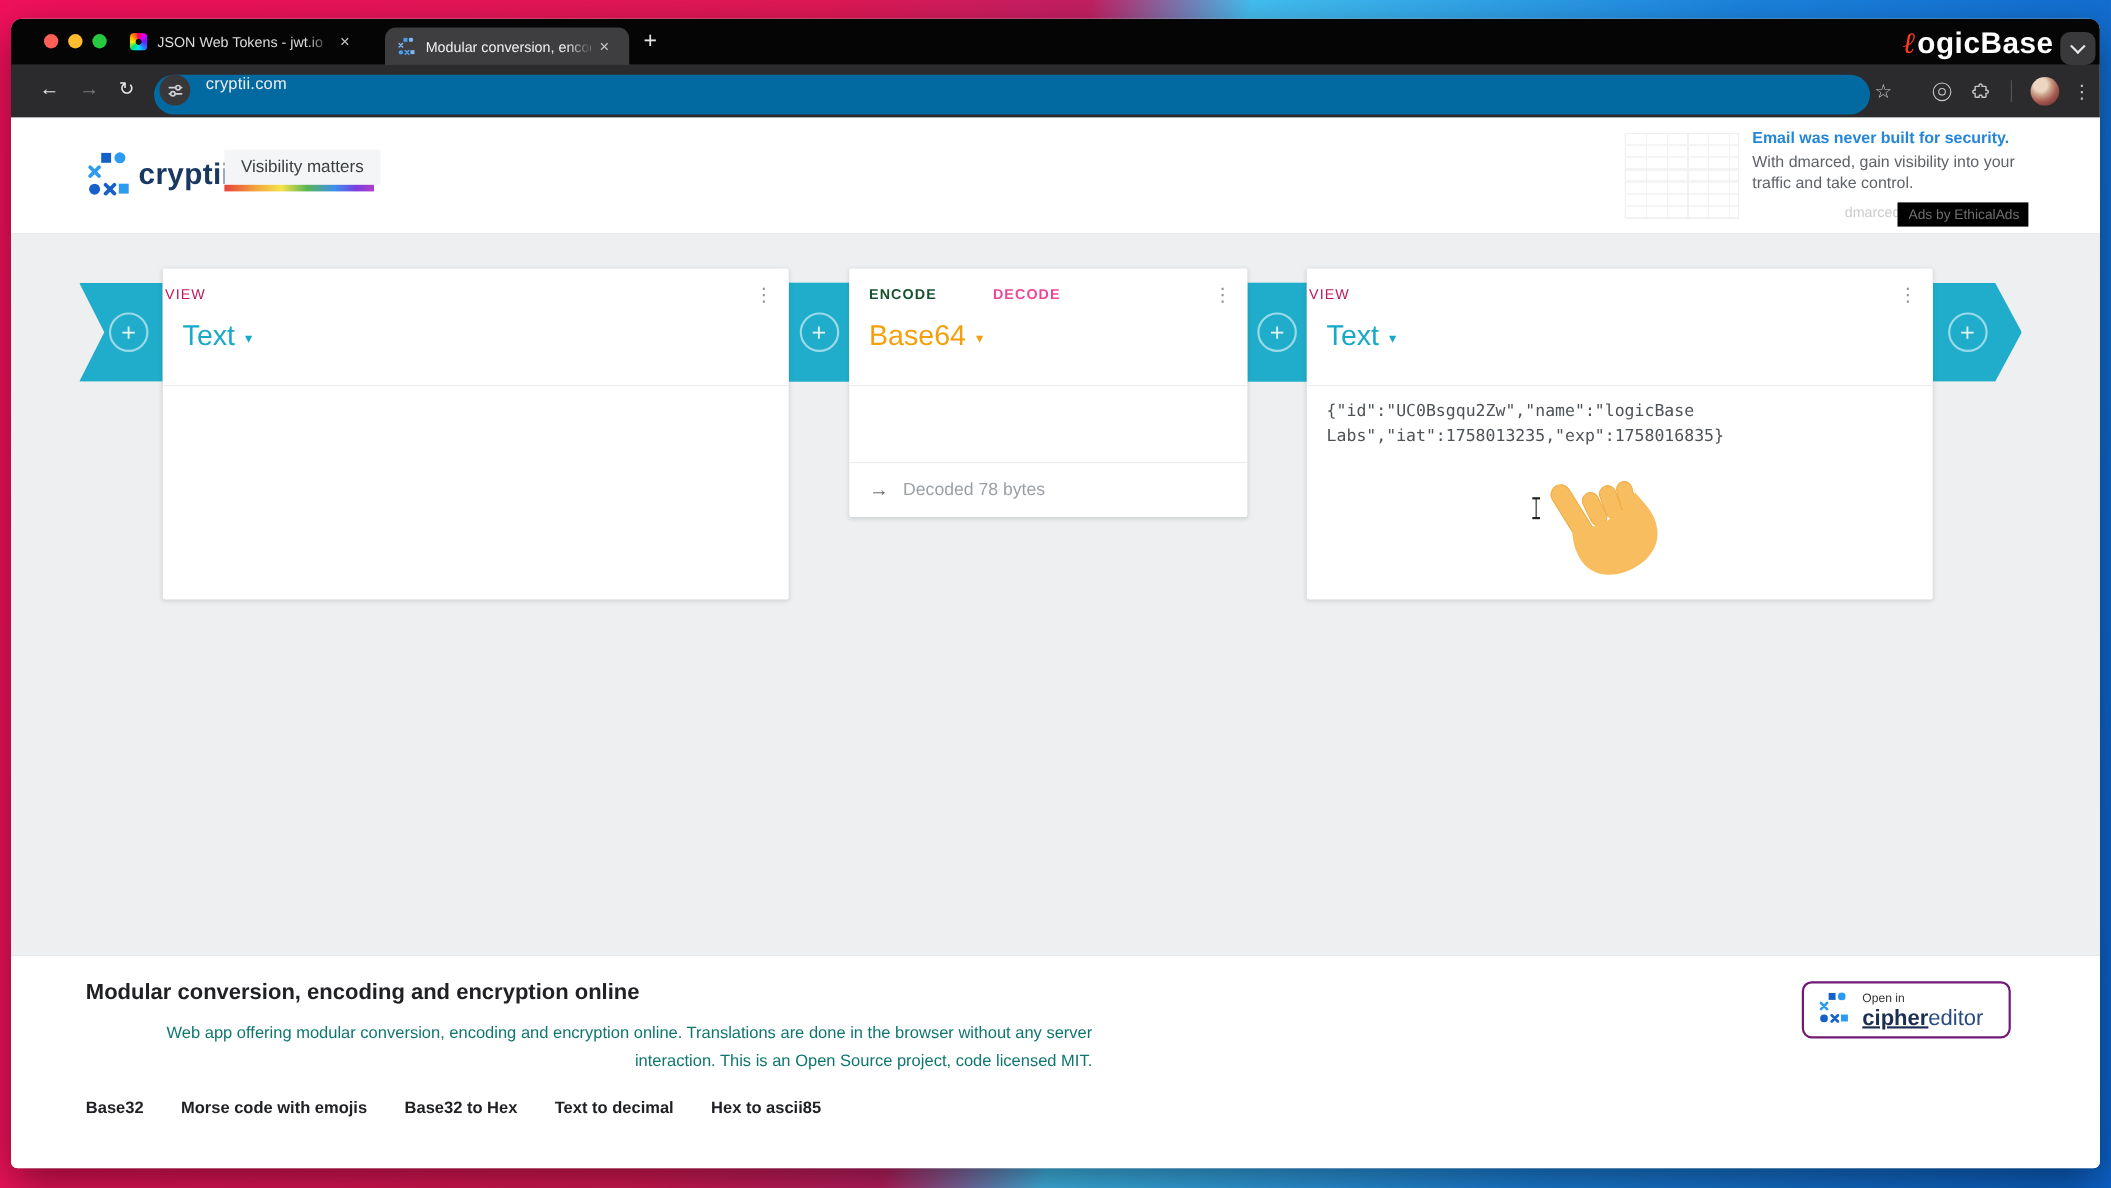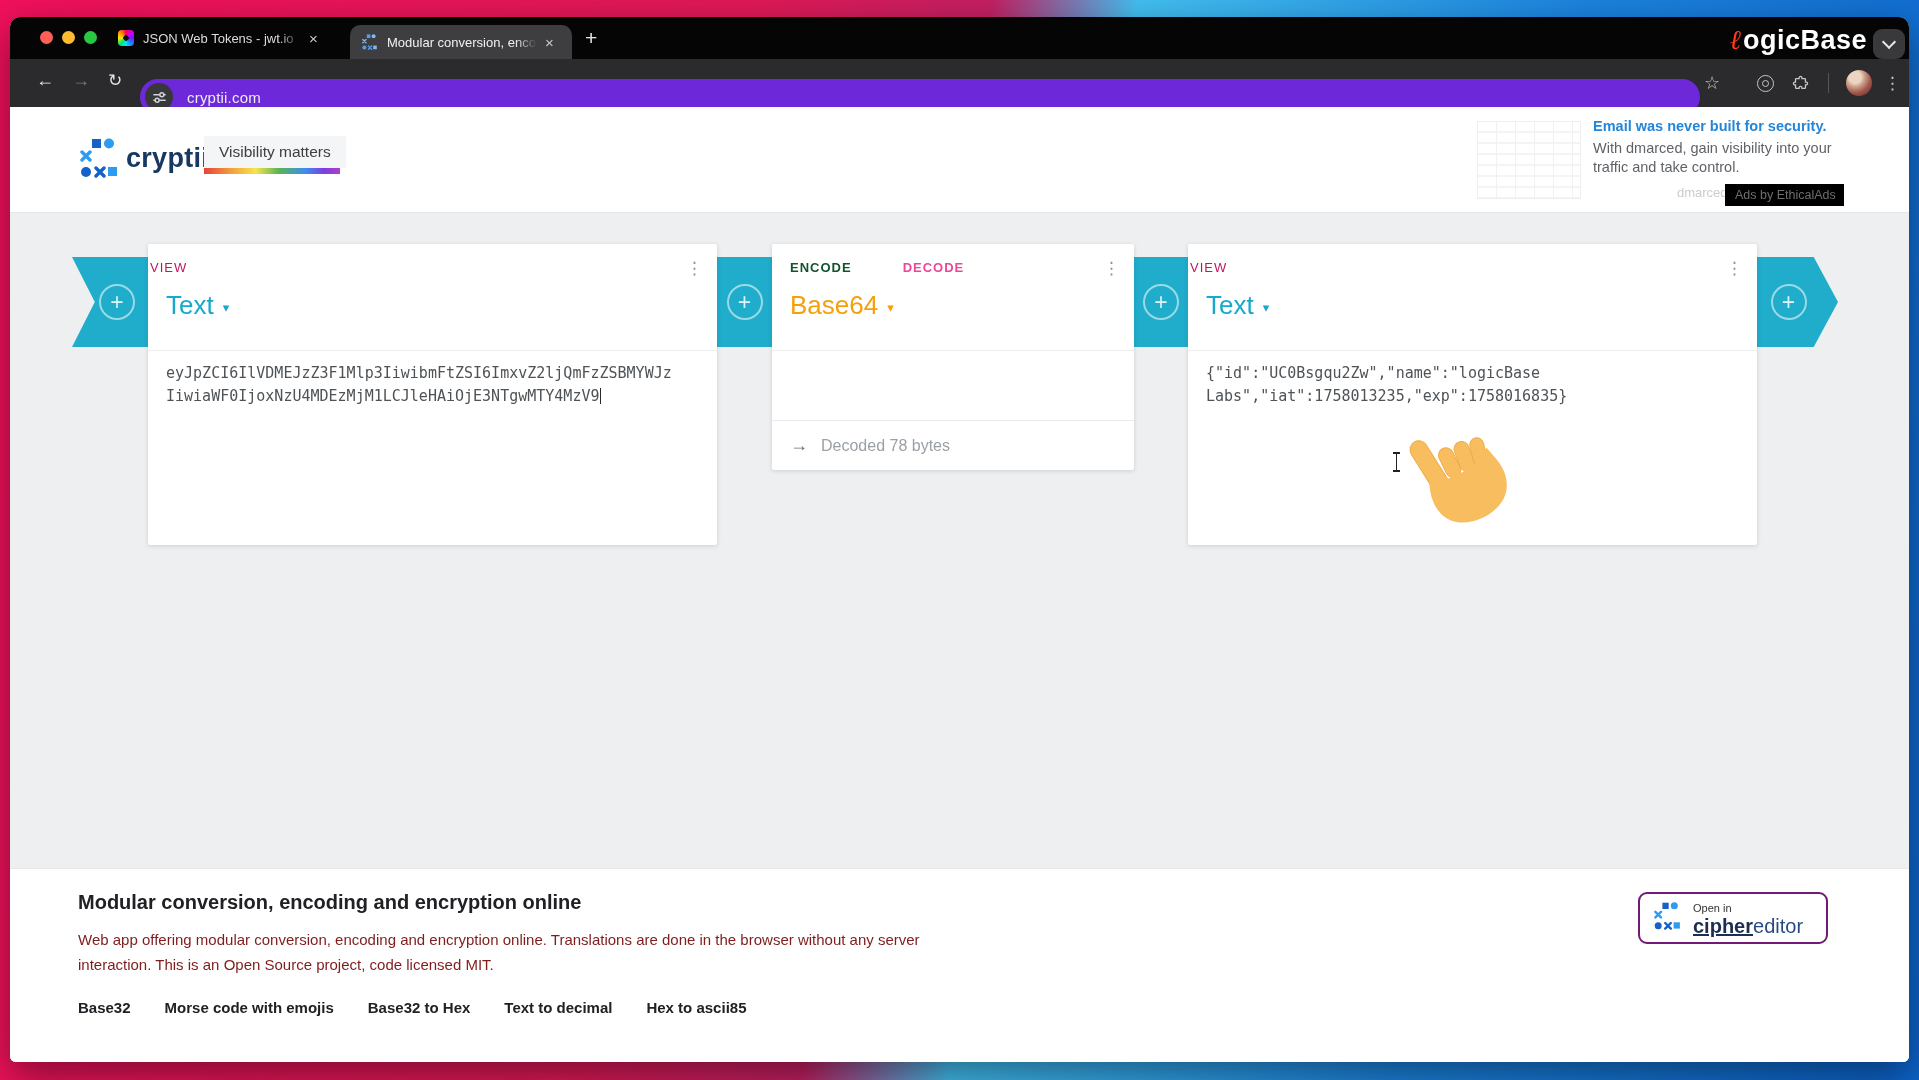--- a/index.html
+++ b/index.html
@@ -28,21 +28,21 @@
   .tab-close{margin-left:8px;font-size:15px;color:#c9c9c9;cursor:default;}
   .newtab{position:absolute;left:575px;top:9px;color:#e3e3e3;font-size:21px;font-weight:300;}
   .brand{position:absolute;right:42px;top:7px;font-size:27px;font-weight:700;color:#fff;letter-spacing:.5px;}
   .brand .lead{font-family:"DejaVu Serif",serif;font-style:italic;font-weight:700;color:#ff3b1f;margin-right:1px;}
   .brand-chev{position:absolute;right:4px;top:12px;width:32px;height:30px;border-radius:9px;background:#39393b;}
   .chev{display:inline-block;width:8px;height:8px;border-right:2px solid #e8e8e8;border-bottom:2px solid #e8e8e8;transform:rotate(45deg);position:absolute;left:11px;top:8px;}
   
   .toolbar{position:absolute;top:42px;left:0;right:0;height:48px;background:#2b2b2d;}
   .nav-ic{position:absolute;top:11px;font-size:18px;color:#e4e4e4;}
   .ic-fwd{color:#7a7a7c;}
-  .omnibox{position:absolute;left:130px;top:20px;height:36px;width:1560px;border-radius:18px;background:#6d28d9;display:flex;align-items:center;}
+  .omnibox{position:absolute;left:130px;top:9px;height:36px;width:1560px;border-radius:18px;background:#0369a1;display:flex;}
   .tune-wrap{width:28px;height:28px;border-radius:50%;background:#38383a;margin-left:5px;display:flex;align-items:center;justify-content:center;}
   .url{color:#ececec;font-size:15px;margin-left:14px;letter-spacing:.2px;}
   .tb-right{position:absolute;top:0;height:48px;display:flex;align-items:center;color:#c7c7c7;}
   .star{left:1694px;font-size:18px;}
   .target{left:1747px;}
   .t-outer{width:15px;height:15px;border:1.5px solid #c7c7c7;border-radius:50%;display:flex;align-items:center;justify-content:center;}
   .t-inner{width:5px;height:5px;border:1.5px solid #c7c7c7;border-radius:50%;}
   .puzzle{left:1782px;}
   .tb-div{left:1818px;width:1px;height:20px;background:#55555a;top:14px;position:absolute;}
   .avatar{left:1836px;width:26px;height:26px;border-radius:50%;top:11px;position:absolute;
@@ -99,21 +99,21 @@
   .status .arr{color:#6b7075;font-size:18px;margin-right:13px;}
   
   .ibeam{position:absolute;left:1382px;top:345px;width:9px;height:20px;}
   .ibeam::before,.ibeam::after{content:"";position:absolute;left:1px;width:7px;height:1.6px;background:#222;}
   .ibeam::before{top:0}.ibeam::after{bottom:0}
   .ibeam i{position:absolute;left:3.8px;top:1px;bottom:1px;width:1.6px;background:#222;}
   .hand{position:absolute;left:1392px;top:318px;}
   
   .footer{position:absolute;left:0;right:0;bottom:0;height:193px;background:#fff;border-top:1px solid #e4e6e8;}
   .f-title{position:absolute;left:68px;top:22px;font-size:20px;font-weight:700;color:#202124;}
-  .f-desc{position:absolute;left:68px;top:58px;width:915px;font-size:15px;line-height:25px;color:#7f1d1d;}
+  .f-desc{position:absolute;left:68px;top:58px;width:915px;font-size:15px;line-height:25px;color:#0f766e;text-align:right;}
   .f-links{position:absolute;left:68px;top:130px;display:flex;gap:34px;font-size:15px;font-weight:700;color:#202124;}
   .open-btn{position:absolute;right:81px;top:23px;width:190px;height:52px;border:2px solid #701a75;border-radius:9px;background:#fff;display:flex;align-items:center;padding-left:14px;box-sizing:border-box;}
   .ob-text{margin-left:11px;line-height:1.05;}
   .ob-small{font-size:11px;color:#333;}
   .ob-brand{font-size:20px;color:#1c2f52;}
   .ob-brand .b{font-weight:700;text-decoration:underline;} .ob-brand .l{font-weight:400;color:#274a82;}
 </style>
 </head>
 <body>
 
@@ -226,21 +226,20 @@
       </div>
 
     <div class="panel p1">
       <span class="p-label">VIEW</span>
       <span class="kebab">⋮</span>
       <span class="selector sel-teal">
           <span>Text</span>
           <span class="dropdown">▾</span>
         </span>
       <span class="p-head-div"></span>
-      <div class="mono"><span>eyJpZCI6IlVDMEJzZ3F1Mlp3IiwibmFtZSI6ImxvZ2ljQmFzZSBMYWJz</span><br><span>IiwiaWF0IjoxNzU4MDEzMjM1LCJleHAiOjE3NTgwMTY4MzV9</span><span class="caret"></span></div>
     </div>
 
     <div class="panel p2">
       <span class="codec-tabs">
         <span class="enc">ENCODE</span><span class="dec">DECODE</span>
       </span>
       <span class="kebab">⋮</span>
       <span class="selector sel-orange">
           <span>Base64</span>
           <span class="dropdown">▾</span>

